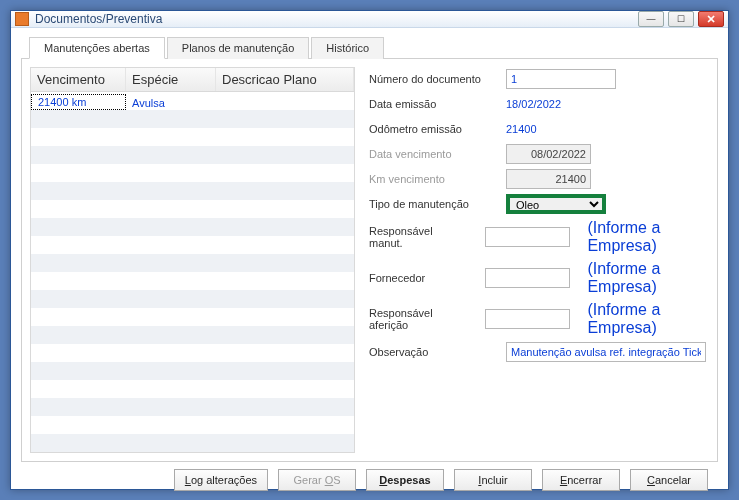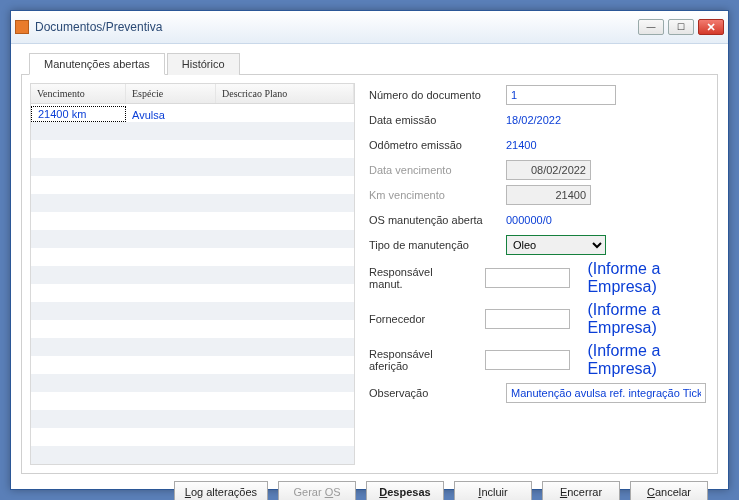--- a/index.html
+++ b/index.html
@@ -1,49 +1,49 @@
 <!DOCTYPE html>
 <html><head>
 <meta charset="utf-8">
 <style>
   * { box-sizing: border-box; margin: 0; padding: 0; }
   body { font-family: "Segoe UI", Tahoma, sans-serif; font-size: 11px; background: #5a7fb8; display: flex; align-items: center; justify-content: center; height: 500px; width: 739px; overflow: hidden; }
   .window { width: 719px; height: 480px; background: #fff; border: 1px solid #2b5797; box-shadow: 0 0 8px rgba(0,0,0,.3); display: flex; flex-direction: column; }
-  .titlebar { height: 24px; background: linear-gradient(#fff,#e6eef7); border-bottom: 1px solid #c9d8e9; display: flex; align-items: center; padding: 16px 4px; }
+  .titlebar { height: 24px; background: linear-gradient(#fff,#e6eef7); border-bottom: 1px solid #c9d8e9; display: flex; align-items: center; padding: 0 4px; }
   .titlebar .app-icon { width: 14px; height: 14px; background: #e97b2c; border: 1px solid #b85c1a; margin-right: 6px; }
   .titlebar .title { flex: 1; color: #2b4a75; font-size: 12px; }
   .win-btns { display: flex; gap: 4px; }
   .win-btn { width: 26px; height: 16px; border: 1px solid #9aa; background: linear-gradient(#f8f8f8,#e6e6e6); display: flex; align-items: center; justify-content: center; font-size: 9px; color: #333; cursor: pointer; border-radius: 2px; }
   .win-btn.close { background: linear-gradient(#f27b70,#d43a2a); color: #fff; border-color: #a82b1f; font-weight: bold; font-size: 11px; }
   .body { flex: 1; padding: 8px 10px 4px 10px; display: flex; flex-direction: column; }
   .tabs { display: flex; border-bottom: 1px solid #cfcfcf; padding-left: 8px; }
   .tab { padding: 4px 14px; border: 1px solid #cfcfcf; border-bottom: none; background: #f3f3f3; color: #333; margin-right: 2px; cursor: pointer; position: relative; top: 1px; }
   .tab.active { background: #fff; border-bottom: 1px solid #fff; }
   .content { flex: 1; display: flex; border: 1px solid #cfcfcf; border-top: none; padding: 8px; gap: 14px; }
   .grid { width: 325px; border: 1px solid #d9d9d9; display: flex; flex-direction: column; overflow: hidden; }
   .grid-head, .grid-row { display: flex; }
   .grid-head { background: linear-gradient(#fafafa,#ececec); border-bottom: 1px solid #d9d9d9; }
-  .ghcell { padding: 4px 6px; font-size: 10px; color: #333; border-right: 1px solid #e5e5e5; font-family: Liberation Serif, serif; }
+  .ghcell { padding: 4px 6px; font-size: 13px; color: #333; border-right: 1px solid #e5e5e5; }
   .grid-body { flex: 1; background: #fff; }
   .grid-row { height: 18px; align-items: flex-end; }
   .grid-row:nth-child(even) { background: #eef1f5; }
   .gcell { padding: 1px 6px; font-size: 11px; color: #0a3ed6; }
   .col-venc { width: 95px; }
   .col-esp  { width: 90px; }
   .col-desc { flex: 1; }
   .gcell.sel { border: 1px dotted #000; }
   .form { flex: 1; display: flex; flex-direction: column; gap: 5px; padding-top: 2px; }
   .frow { display: flex; align-items: center; min-height: 20px; gap: 17px; }
   .flabel { width: 120px; color: #333; font-size: 11px; }
   .flabel.dis { color: #9a9a9a; }
   .fval { color: #0a3ed6; font-size: 11px; }
   .finput { height: 20px; border: 1px solid #b8b8b8; padding: 1px 4px; font-size: 11px; color: #0a3ed6; background: #fff; font-family: inherit; }
   .finput.num { width: 85px; }
   .finput.ro { background: #f0f0f0; color: #444; text-align: right; }
-  .fselect { height: 20px; border: 1px solid #15803d; font-size: 11px; background: #f0f0f0; width: 100px; padding: 0 2px; }
+  .fselect { height: 20px; border: 4px solid #15803d; font-size: 11px; background: #f0f0f0; width: 100px; padding: 0 2px; }
   .flink { color: #0a3ed6; font-size: 16px; cursor: pointer; }
   .obs { width: 200px; }
   .footer { height: 36px; display: flex; align-items: center; justify-content: flex-end; gap: 10px; padding: 0 10px; }
   .btn { min-width: 78px; height: 22px; border: 1px solid #a9a9a9; background: linear-gradient(#fdfdfd,#ececec); color: #222; font-size: 11px; cursor: pointer; padding: 0 10px; }
   .btn.dis { color: #9a9a9a; }
   .btn u { text-decoration: underline; }
   .btn.strong { font-weight: bold; }
 </style>
 </head>
 <body>
@@ -55,20 +55,21 @@
     <div class="win-btns">
       <div class="win-btn">—</div>
       <div class="win-btn">☐</div>
       <div class="win-btn close">✕</div>
     </div>
   </div>
 
   <div class="body">
     <div class="tabs">
       <div class="tab active">Manutenções abertas</div>
+      <div class="tab">Planos de manutenção</div>
       <div class="tab">Histórico</div>
     </div>
 
     <div class="content">
 
       <div class="grid">
         <div class="grid-head">
           <div class="ghcell col-venc">Vencimento</div>
           <div class="ghcell col-esp">Espécie</div>
           <div class="ghcell col-desc">Descricao Plano</div>
@@ -116,24 +117,20 @@
         </div>
         <div class="frow">
           <div class="flabel dis">Data vencimento</div>
           <input class="finput ro num" readonly="" value="08/02/2022" style="">
         </div>
         <div class="frow">
           <div class="flabel dis">Km vencimento</div>
           <input class="finput ro num" readonly="" value="21400" style="">
         </div>
         <div class="frow">
-          <div class="flabel">OS manutenção aberta</div>
-          <div class="fval">000000/0</div>
-        </div>
-        <div class="frow">
           <div class="flabel">Tipo de manutenção</div>
           <select class="fselect">
             <option>Oleo</option>
           </select>
         </div>
         <div class="frow">
           <div class="flabel">Responsável manut.</div>
           <input class="finput num" style="">
           <span class="flink">(Informe a Empresa)</span>
         </div>

